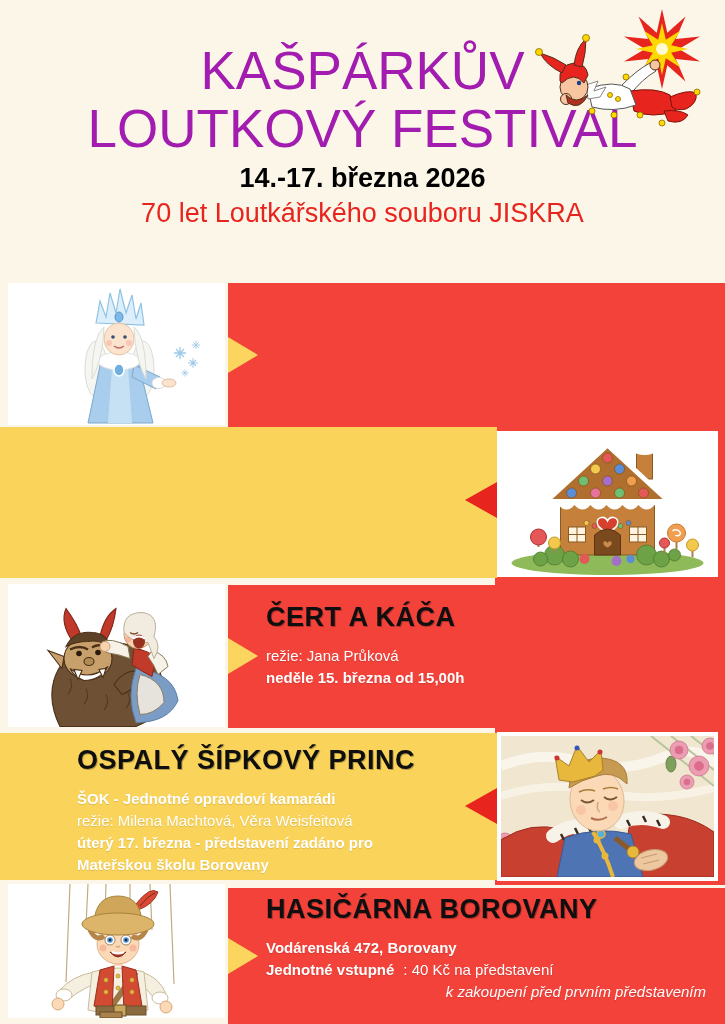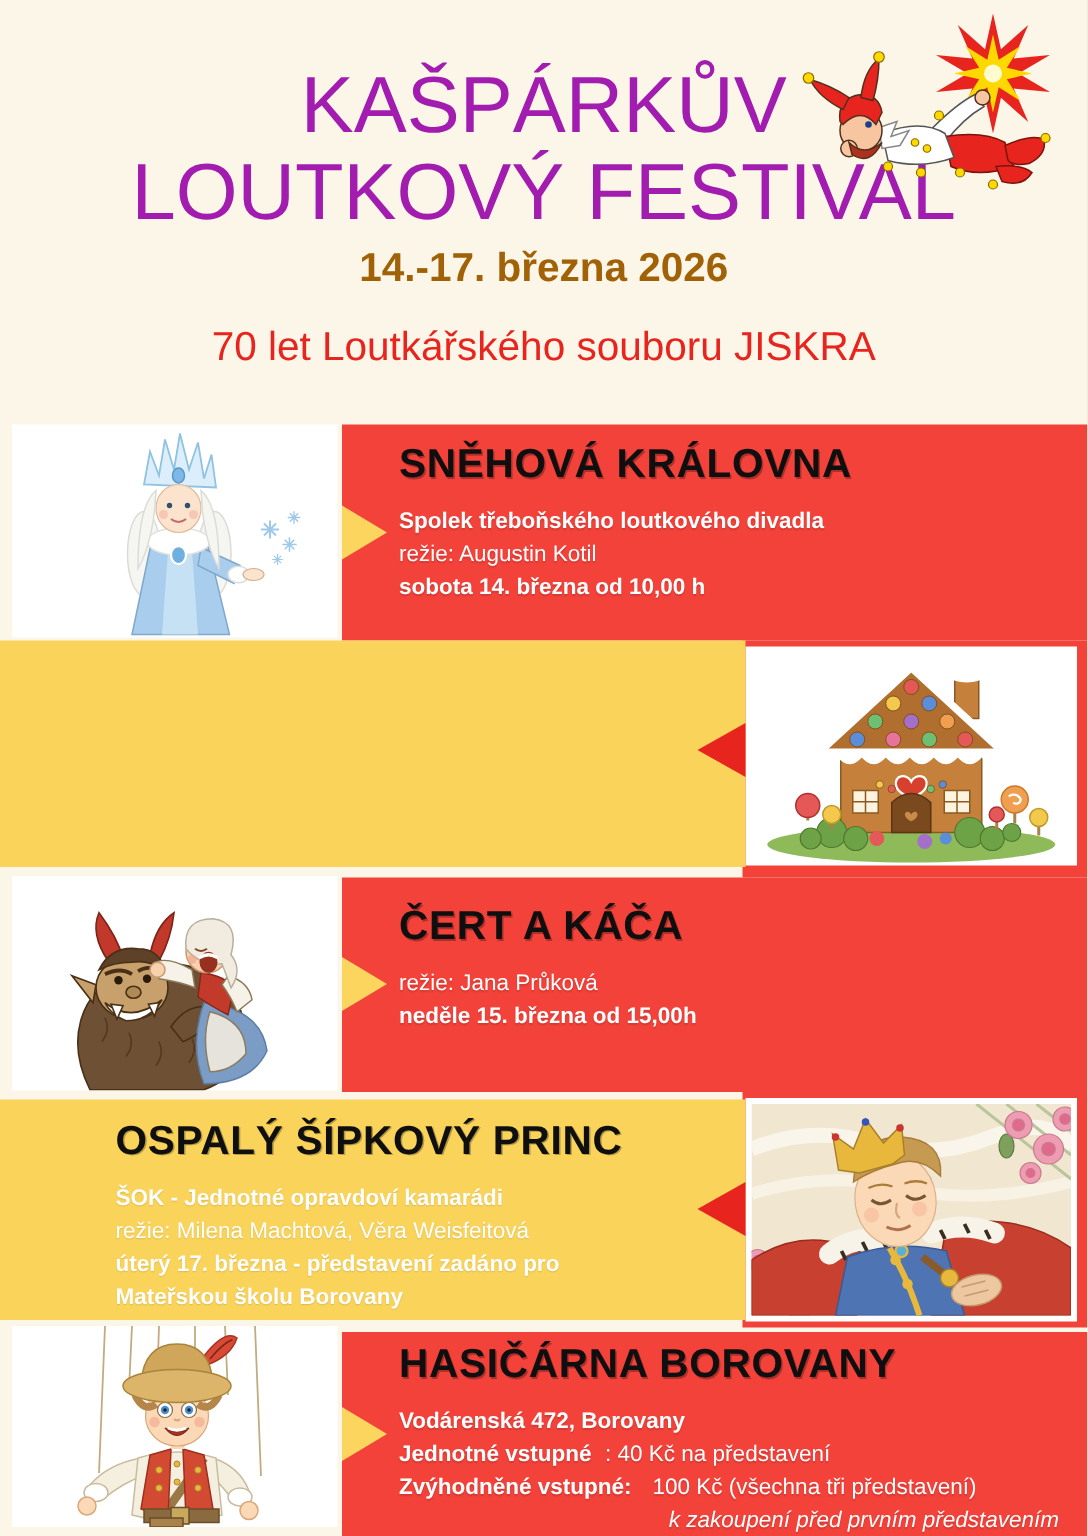--- a/index.html
+++ b/index.html
@@ -6,22 +6,22 @@
   .poster{
     position:relative;width:725px;height:1024px;margin:0 auto;
     background:#fbf6e7;overflow:hidden;
     font-family:"Liberation Sans",sans-serif;
   }
   .abs{position:absolute;}
   
   #header-title{left:0;top:42px;width:725px;text-align:center;
     font-size:53px;line-height:58px;font-weight:400;color:#a21caf;letter-spacing:0;}
   #header-dates{left:0;top:163px;width:725px;text-align:center;
-    font-size:27px;font-weight:bold;color:#a16207;}
-  #header-sub{left:0;top:216px;width:725px;text-align:center;
+    font-size:27px;font-weight:bold;color:#000000;}
+  #header-sub{left:0;top:198px;width:725px;text-align:center;
     font-size:27px;font-weight:400;color:#e8241f;}
   #jester{left:522px;top:6px;width:190px;height:132px;}
   
   .banner-red{background:#f2423a;}
   .banner-yellow{background:#fad45a;}
   .imgbox{background:#ffffff;}
   #r1-banner{left:228px;top:283px;width:497px;height:144px;}
   #r1-img   {left:8px;  top:283px;width:217px;height:142px;}
   #r2-band  {left:495px;top:427px;width:230px;height:158px;}
   #r2-banner{left:0;    top:427px;width:497px;height:151px;}
@@ -131,26 +131,20 @@
       <path d="M96,44 Q84,54 84,96 Q92,82 95,58 Z" fill="#f5f5f2" stroke="#dcdcd6"></path>
       <path d="M126,44 Q138,54 138,96 Q130,82 127,58 Z" fill="#f5f5f2" stroke="#dcdcd6"></path>
       <use href="#flake" transform="translate(172,70)"></use>
       <use href="#flake" transform="translate(185,80) scale(0.8)"></use>
       <use href="#flake" transform="translate(177,90) scale(0.6)"></use>
       <use href="#flake" transform="translate(188,62) scale(0.7)"></use>
     </svg>
   </div>
   <div class="abs banner-red" id="r1-banner"></div>
   <div class="abs tri-right" id="r1-tri"></div>
-  <div class="abs show-text" id="r1-text">
-    <h2>SNĚHOVÁ KRÁLOVNA</h2>
-    <p class="b">Spolek třeboňského loutkového divadla</p>
-    <p>režie: Augustin Kotil</p>
-    <p class="b">sobota 14. března od 10,00 h</p>
-  </div>
 
   <div class="abs banner-red" id="r2-band"></div>
   <div class="abs imgbox" id="r2-img">
     <svg width="221" height="146" viewBox="0 0 218 146">
       <ellipse cx="109" cy="132" rx="96" ry="12" fill="#8fba5a"></ellipse>
       <rect x="138" y="20" width="16" height="28" fill="#c5803b" stroke="#8a5a22"></rect>
       <ellipse cx="146" cy="20" rx="11" ry="4" fill="#fff"></ellipse>
       <rect x="62" y="62" width="94" height="62" fill="#c5803b" stroke="#8a5a22"></rect>
       <polygon points="46,72 109,14 172,72" fill="#b06f2e" stroke="#8a5a22"></polygon>
       <g stroke="#7a4a16" stroke-width="0.6">
@@ -362,17 +356,16 @@
       <path d="M87,33 Q110,41 133,33 L133,38 Q110,46 87,38 Z" fill="#b08a42"></path>
       <ellipse cx="110" cy="40" rx="36" ry="11" fill="#dcb56a" stroke="#a8843c"></ellipse>
     </svg>
   </div>
   <div class="abs banner-red" id="r5-banner"></div>
   <div class="abs tri-right" id="r5-tri"></div>
   <div class="abs show-text" id="r5-text">
     <h2>HASIČÁRNA BOROVANY</h2>
     <p class="b">Vodárenská 472, Borovany</p>
     <p><span class="b">Jednotné vstupné</span><span class="gap1">: 40 Kč na představení</span></p>
-    <p><span class="b">Zvýhodněné vstupné:</span><span class="gap2">100 Kč (všechna tři představení)</span></p>
     <p class="it">k zakoupení před prvním představením</p>
   </div>
 
 </div>
 
 </body></html>

